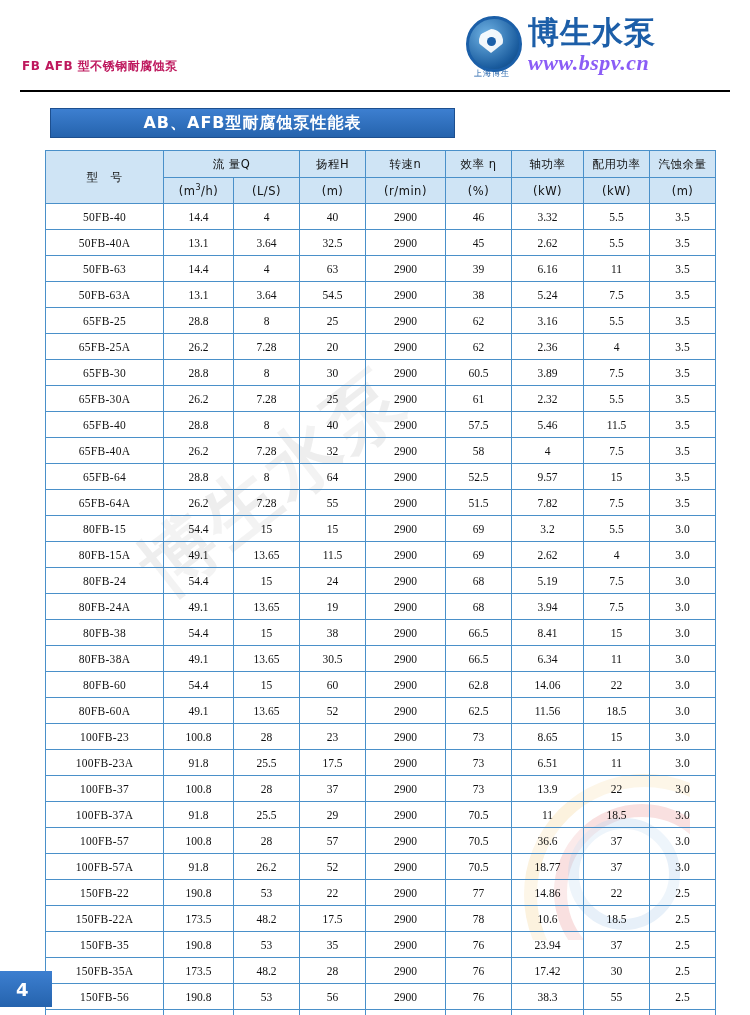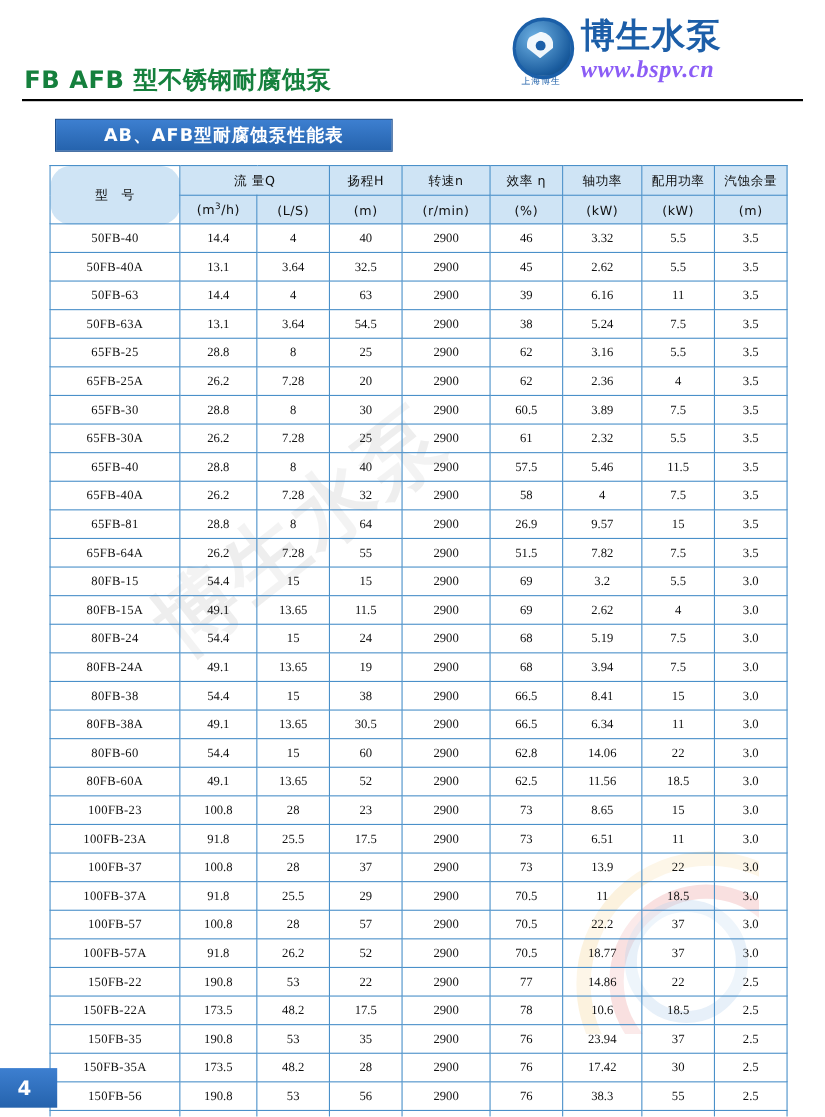--- a/index.html
+++ b/index.html
@@ -122,40 +122,40 @@
     font-size: 8px;
     color: #1c5ea8;
     letter-spacing: 1px;
   }
 
   .page-title {
     position: absolute;
     left: 22px;
     top: 58px;
     font-family: "DejaVu Sans", sans-serif;
-    font-size: 22px;
+    font-size: 12px;
     font-weight: bold;
-    color: #15803d;
+    color: #be185d;
     letter-spacing: .5px;
   }
   .title-rule {
     position: absolute;
     left: 20px;
     right: 20px;
     top: 90px;
     height: 2px;
     background: #000000;
   }
 
   
   .banner-wrap {
     position: relative;
     z-index: 2;
     margin: 16px 0 0 50px;
-    width: 307px;
+    width: 405px;
     height: 30px;
   }
   .banner {
     width: 100%;
     height: 100%;
     background: #2f6fbf;
     background: linear-gradient(180deg, #3d7fd0 0%, #2563ad 100%);
     box-sizing: border-box;
     border: 1px solid #1d4f8f;
     display: flex;
@@ -194,21 +194,21 @@
   }
   table.perf thead th {
     background: #cfe4f5;
     font-weight: normal;
     font-family: "DejaVu Sans", sans-serif;
     font-size: 11.5px;
     letter-spacing: .5px;
     margin-top: 23px;
   }
   table.perf thead th.tall { height: 26px; }
-  .hdr-model { letter-spacing: 6px; border-radius: 18px; }
+  .hdr-model { letter-spacing: 6px; }
   td.model {
     font-family: "Liberation Serif", serif;
     font-size: 12px;
     letter-spacing: .3px;
   }
   table.perf tbody tr:nth-child(odd) td { background: rgba(255,255,255,0.55); }
   table.perf tbody tr:nth-child(even) td { background: rgba(255,255,255,0.35); }
 
   
   col.c-model { width: 118px; }
@@ -423,26 +423,26 @@
           <td>26.2</td>
           <td>7.28</td>
           <td>32</td>
           <td>2900</td>
           <td>58</td>
           <td>4</td>
           <td>7.5</td>
           <td>3.5</td>
         </tr>
         <tr>
-          <td class="model">65FB-81</td>
+          <td class="model">65FB-64</td>
           <td>28.8</td>
           <td>8</td>
           <td>64</td>
           <td>2900</td>
-          <td>26.9</td>
+          <td>52.5</td>
           <td>9.57</td>
           <td>15</td>
           <td>3.5</td>
         </tr>
         <tr>
           <td class="model">65FB-64A</td>
           <td>26.2</td>
           <td>7.28</td>
           <td>55</td>
           <td>2900</td>
@@ -583,21 +583,21 @@
           <td>18.5</td>
           <td>3.0</td>
         </tr>
         <tr>
           <td class="model">100FB-57</td>
           <td>100.8</td>
           <td>28</td>
           <td>57</td>
           <td>2900</td>
           <td>70.5</td>
-          <td>22.2</td>
+          <td>36.6</td>
           <td>37</td>
           <td>3.0</td>
         </tr>
         <tr>
           <td class="model">100FB-57A</td>
           <td>91.8</td>
           <td>26.2</td>
           <td>52</td>
           <td>2900</td>
           <td>70.5</td>

